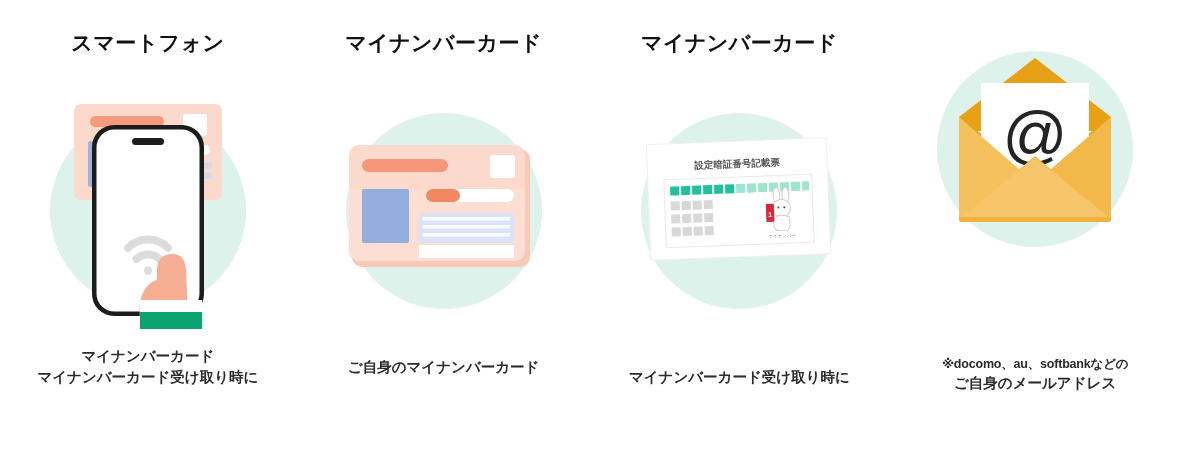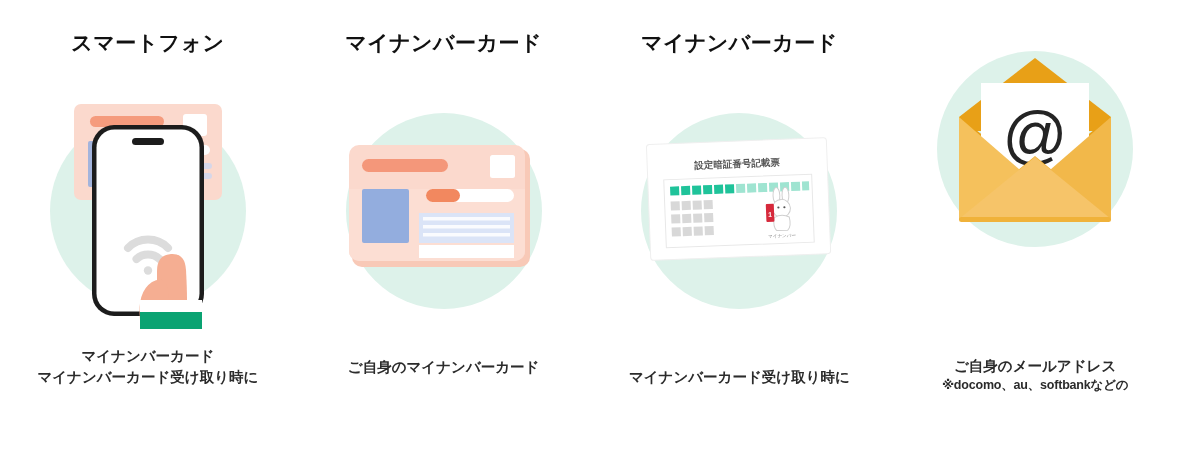--- a/index.html
+++ b/index.html
@@ -287,18 +287,18 @@
           <path d="M44 188 L120 125 L196 188 Z" fill="#f0b23a"></path>
           <path d="M44 86 L44 188 L120 188 L120 152 Z" fill="#f5c15c"></path>
           <path d="M196 86 L196 188 L120 188 L120 152 Z" fill="#f2b84a"></path>
           <path d="M44 188 L120 126 L196 188 Z" fill="#f6c469"></path>
           <rect x="44" y="186" width="152" height="5" rx="2.5" fill="#f0b23a"></rect>
         </g>
       </svg>
     </div>
 
     <div class="req-caption cap-offset-4">
+      <span class="line sub">※docomo、au、softbankなどの</span>
       <span class="line">ご自身のメールアドレス</span>
-      <span class="line sub">※docomo、au、softbankなどの</span>
     </div>
   </div>
 
 </div>
 
 </body></html>

